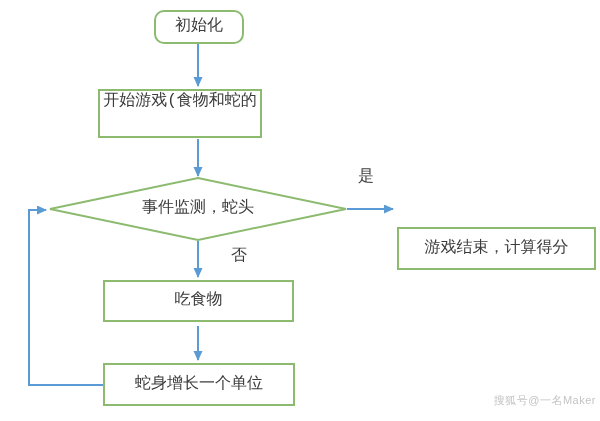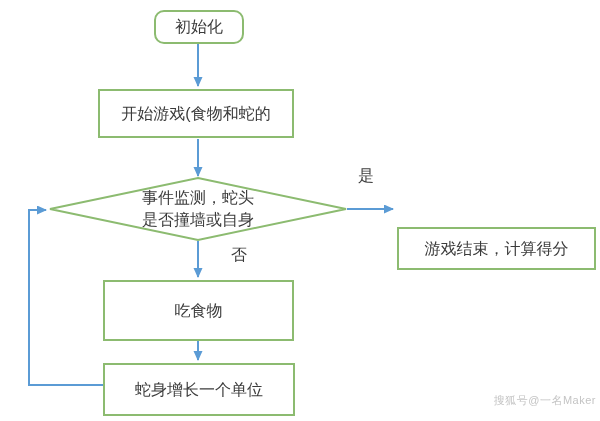--- a/index.html
+++ b/index.html
@@ -28,28 +28,29 @@
     border:2px solid var(--border);
     background:#ffffff;
     color:var(--text);
     font-size:16px;
     line-height:1.35;
     display:flex;
     flex-direction:column;
     align-items:center;
     justify-content:center;
     text-align:center;
+    font-family:Liberation Mono, monospace;
   }
   .node span{display:block;white-space:nowrap;}
   .terminal{border-radius:10px;}
   .node-init{left:154px;top:10px;width:90px;height:34px;}
-  .node-start{left:98px;top:89px;width:196px;height:49px;}
+  .node-start{left:98px;top:89px;width:164px;height:49px;justify-content:space-between;}
   .node-gameover{left:397px;top:187px;width:199px;height:43px;margin-top:40px;}
-  .node-eat{left:103px;top:280px;width:191px;height:61px;}
-  .node-grow{left:103px;top:363px;width:192px;height:53px;}
+  .node-eat{left:103px;top:280px;width:191px;height:42px;}
+  .node-grow{left:103px;top:363px;width:192px;height:43px;}
   .decision-label{
     position:absolute;
     left:50px;top:178px;width:296px;height:62px;
     border:none;background:transparent;
   }
   .edge-label{
     position:absolute;
     color:var(--text);
     font-size:16px;
     background:transparent;
@@ -94,21 +95,20 @@
   <div class="node terminal node-init">
     <span>初始化</span>
   </div>
 
   <div class="node node-start">
     <span>开始游戏(食物和蛇的</span>
   </div>
 
   <div class="node decision-label">
     <span>事件监测，蛇头</span>
-    <span>是否撞墙或自身</span>
   </div>
 
   <div class="node node-gameover">
     <span>游戏结束，计算得分</span>
   </div>
 
   <div class="node node-eat">
     <span>吃食物</span>
   </div>
 

